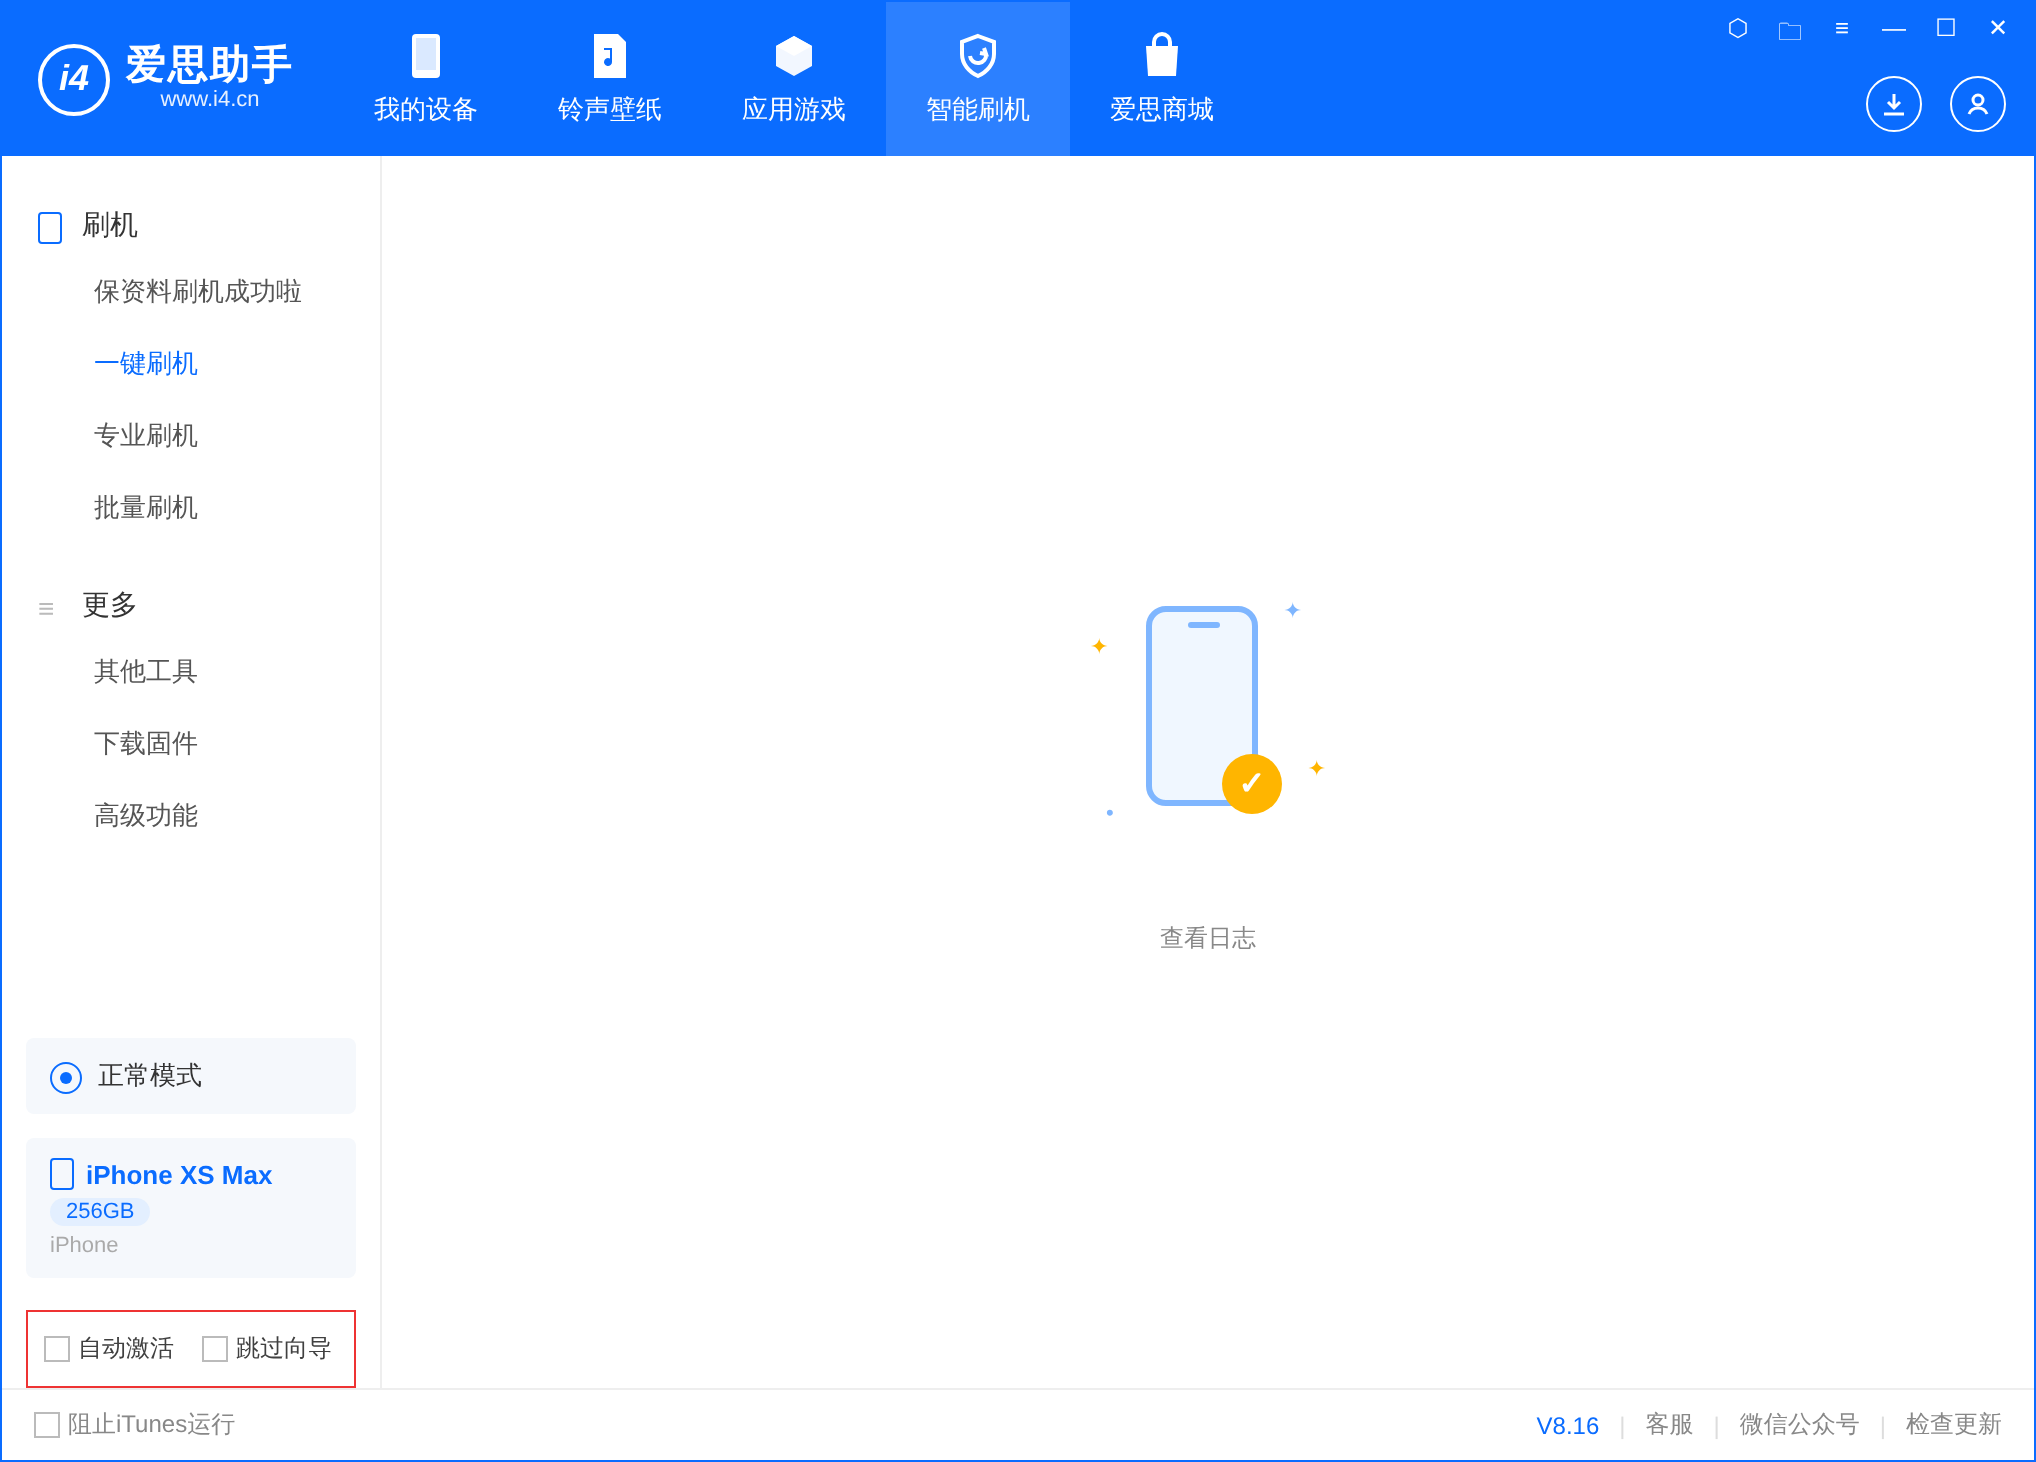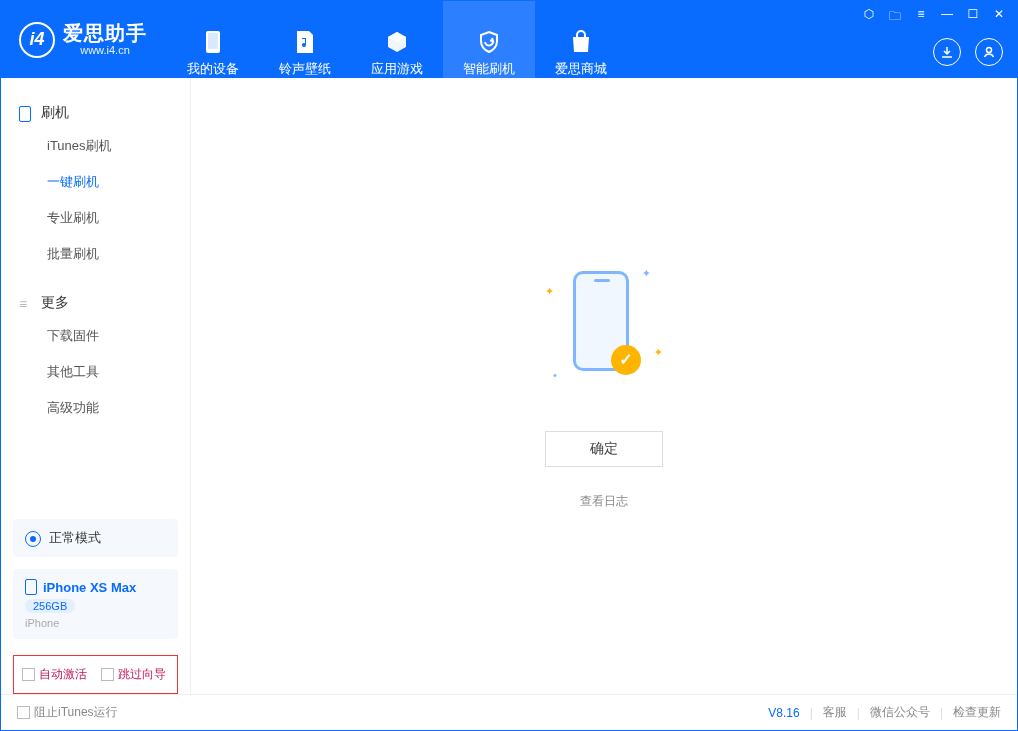--- a/index.html
+++ b/index.html
@@ -4,21 +4,21 @@
 <style>
 * { margin: 0; padding: 0; box-sizing: border-box; font-family: "Microsoft YaHei", sans-serif; }
 body { background: #fff; width: 1018px; height: 731px; overflow: hidden; border: 1px solid #0a6cff; }
 .header { background: #0a6cff; height: 77px; display: flex; align-items: stretch; color: #fff; position: relative; }
 .logo-block { display: flex; align-items: center; padding: 0 20px 0 18px; gap: 8px; }
 .logo-circle { width: 36px; height: 36px; border: 2.5px solid #fff; border-radius: 50%; display: flex; align-items: center; justify-content: center; font-weight: bold; font-size: 18px; font-style: italic; }
 .logo-text { display: flex; flex-direction: column; line-height: 1.1; text-align: center; }
 .logo-title { font-size: 20px; font-weight: bold; letter-spacing: 1px; }
 .logo-sub { font-size: 11px; opacity: .9; }
 .nav { display: flex; align-items: stretch; }
-.nav-item { width: 92px; display: flex; flex-direction: column; align-items: center; justify-content: flex-end; gap: 5px; cursor: pointer; font-size: 13px; }
+.nav-item { width: 92px; display: flex; flex-direction: column; align-items: center; justify-content: center; gap: 5px; cursor: pointer; font-size: 13px; }
 .nav-item.active { background: rgba(255,255,255,.14); }
 .nav-icon { width: 26px; height: 26px; display: flex; align-items: center; justify-content: center; }
 .titlebar-icons { position: absolute; top: 6px; right: 10px; display: flex; gap: 10px; font-size: 12px; }
 .titlebar-icons span { cursor: pointer; width: 16px; text-align: center; }
 .header-right { position: absolute; right: 14px; bottom: 12px; display: flex; gap: 14px; }
 .circle-btn { width: 28px; height: 28px; border: 1.5px solid #fff; border-radius: 50%; display: flex; align-items: center; justify-content: center; cursor: pointer; }
 .body { display: flex; height: 616px; }
 .sidebar { width: 190px; border-right: 1px solid #eee; padding-top: 12px; display: flex; flex-direction: column; }
 .side-section { padding: 8px 0; }
 .side-head { display: flex; align-items: center; padding: 6px 18px; font-size: 14px; color: #333; font-weight: 500; gap: 8px; }
@@ -26,21 +26,21 @@
 .side-item { padding: 9px 18px 9px 46px; font-size: 13px; color: #555; cursor: pointer; }
 .side-item.active { color: #0a6cff; }
 .side-spacer { flex: 1; }
 .device-box1, .device-box2 { margin: 6px 12px; background: #f5f8fc; border-radius: 4px; padding: 10px 12px; font-size: 13px; color: #333; }
 .device-box1 { display:flex; align-items:flex-end; gap:8px; }
 .dot-icon { width:16px; height:16px; border:1.5px solid #0a6cff; border-radius:50%; position:relative; }
 .dot-icon::after { content:""; position:absolute; width:6px; height:6px; background:#0a6cff; border-radius:50%; top:4px; left:4px; }
 .device-box2 .dname { color:#0a6cff; font-weight:600; display:flex; align-items:center; gap:6px; }
 .device-box2 .capacity { display:inline-block; background:#e3efff; color:#0a6cff; padding:1px 8px; border-radius:10px; font-size:11px; margin-top:4px; }
 .device-box2 .dtype { color:#aaa; font-size:11px; margin-top:4px; }
-.red-box { margin: 10px 12px 0; border:1.5px solid #e33; padding:10px 8px; display:flex; gap:14px; align-items:flex-end; font-size:12px; color:#be185d; }
+.red-box { margin: 10px 12px 0; border:1.5px solid #e33; padding:10px 8px; display:flex; gap:14px; align-items:flex-end; font-size:12px; color:#404040; }
 .chk { width:13px; height:13px; border:1px solid #bbb; display:inline-block; vertical-align:middle; margin-right:4px; }
 .main { flex:1; position:relative; display:flex; flex-direction:column; align-items:center; justify-content:center; gap:14px; }
 .phone-illust { position:relative; width:130px; height:130px; margin-bottom:10px; }
 .phone-shape { width:56px; height:100px; border:3px solid #7fb6ff; border-radius:10px; background:#f0f7ff; position:absolute; left:34px; top:8px; }
 .phone-shape::before { content:""; position:absolute; top:5px; left:18px; width:16px; height:3px; background:#7fb6ff; border-radius:2px; }
 .badge { position:absolute; bottom:18px; right:28px; width:30px; height:30px; background:#ffb500; border-radius:50%; display:flex; align-items:center; justify-content:center; color:#fff; font-weight:bold; }
 .sparkle { position:absolute; color:#ffb500; font-size:11px; }
 .msg { font-size:17px; color:#333; letter-spacing:1px; }
 .ok-btn { margin-top:14px; border:1px solid #ddd; background:#fff; padding:8px 44px; font-size:14px; color:#444; cursor:pointer; }
 .link { margin-top:12px; font-size:12px; color:#888; cursor:pointer; }
@@ -133,32 +133,32 @@
   </div>
 </div>
 
 <div class="body">
   <div class="sidebar">
     <div class="side-section">
       <div class="side-head">
         <span class="hicon"><span class="phone-mini"></span></span>
         <span>刷机</span>
       </div>
-      <div class="side-item">iTunes刷机</div>
+      <div class="side-item">保资料刷机成功啦</div>
       <div class="side-item active">一键刷机</div>
       <div class="side-item">专业刷机</div>
       <div class="side-item">批量刷机</div>
     </div>
     <div class="side-section">
       <div class="side-head">
         <span class="hicon" style="color:#bbb;">≡</span>
         <span>更多</span>
       </div>
+      <div class="side-item">其他工具</div>
       <div class="side-item">下载固件</div>
-      <div class="side-item">其他工具</div>
       <div class="side-item">高级功能</div>
     </div>
     <div class="side-spacer"></div>
     <div class="device-box1">
       <span class="dot-icon"></span>
       <span>正常模式</span>
     </div>
     <div class="device-box2">
       <div class="dname">
           <span class="phone-mini"></span>
@@ -175,21 +175,20 @@
 
   <div class="main">
     <div class="phone-illust">
       <span class="sparkle" style="top:22px; left:6px;">✦</span>
       <span class="sparkle" style="top:4px; right:18px; color:#7fb6ff;">✦</span>
       <span class="sparkle" style="bottom:12px; left:14px; color:#7fb6ff;">•</span>
       <div class="phone-shape"></div>
       <div class="badge">✓</div>
       <span class="sparkle" style="bottom:34px; right:6px;">✦</span>
     </div>
-    <button class="ok-btn">确定</button>
     <a class="link">查看日志</a>
   </div>
 </div>
 
 <div class="footer">
   <label><span class="chk"></span><span>阻止iTunes运行</span></label>
   <div class="right">
     <span class="ver">V8.16</span>
     <span class="sep">|</span>
     <span class="flink">客服</span>

